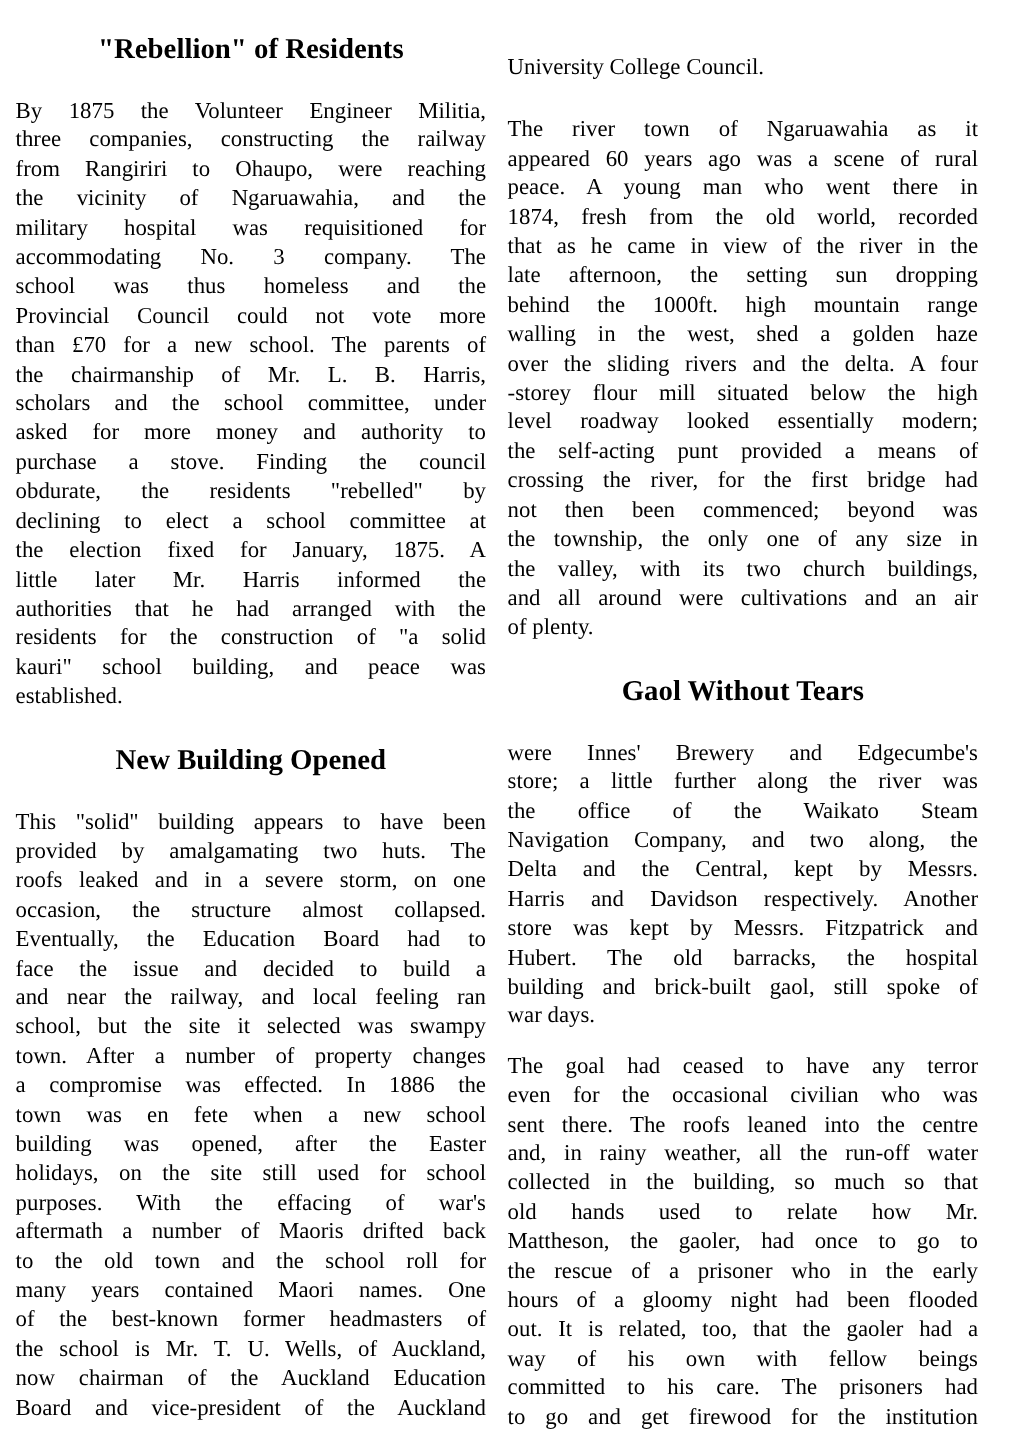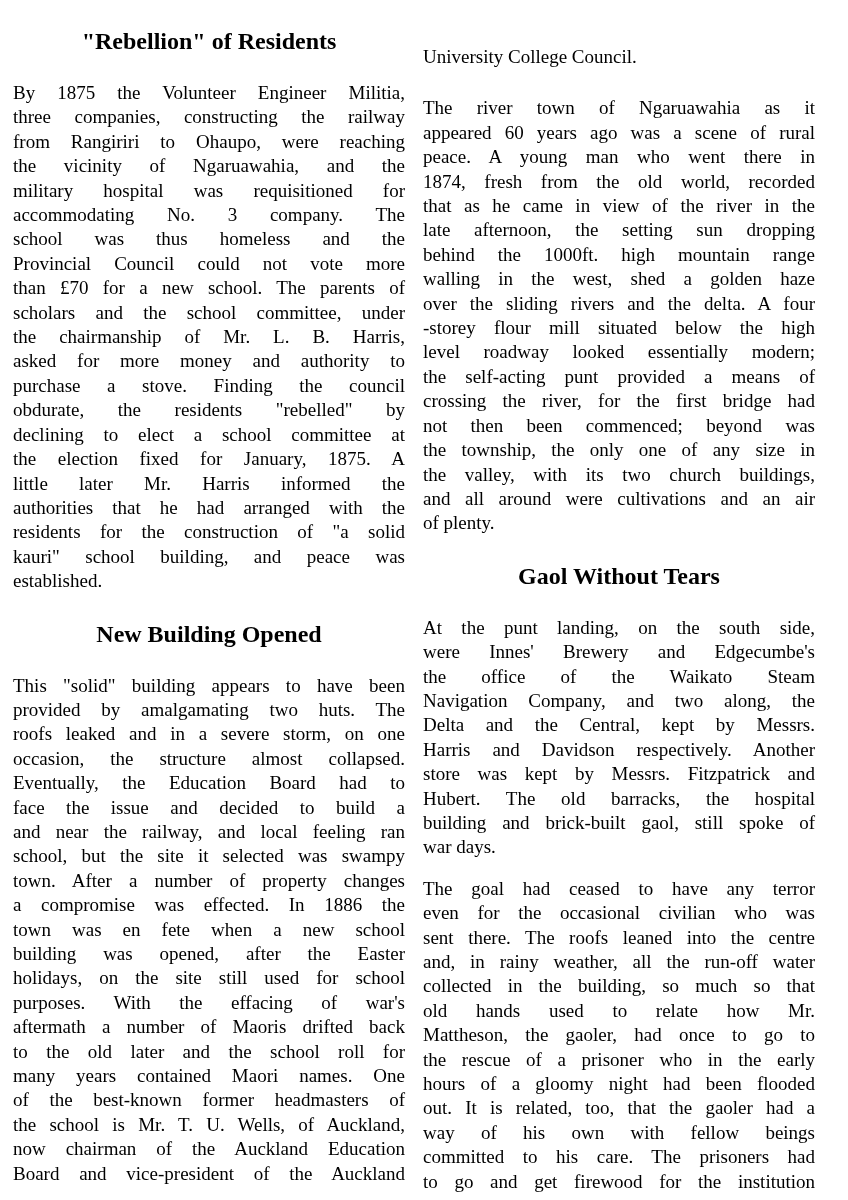--- a/index.html
+++ b/index.html
@@ -46,22 +46,22 @@
     <div class="para">
         <div class="line">By 1875 the Volunteer Engineer Militia,</div>
         <div class="line">three companies, constructing the railway</div>
         <div class="line">from Rangiriri to Ohaupo, were reaching</div>
         <div class="line">the vicinity of Ngaruawahia, and the</div>
         <div class="line">military hospital was requisitioned for</div>
         <div class="line">accommodating No. 3 company. The</div>
         <div class="line">school was thus homeless and the</div>
         <div class="line">Provincial Council could not vote more</div>
         <div class="line">than £70 for a new school. The parents of</div>
+        <div class="line">the chairmanship of Mr. L. B. Harris,</div>
         <div class="line">scholars and the school committee, under</div>
-        <div class="line">the chairmanship of Mr. L. B. Harris,</div>
         <div class="line">asked for more money and authority to</div>
         <div class="line">purchase a stove. Finding the council</div>
         <div class="line">obdurate, the residents "rebelled" by</div>
         <div class="line">declining to elect a school committee at</div>
         <div class="line">the election fixed for January, 1875. A</div>
         <div class="line">little later Mr. Harris informed the</div>
         <div class="line">authorities that he had arranged with the</div>
         <div class="line">residents for the construction of "a solid</div>
         <div class="line">kauri" school building, and peace was</div>
         <div class="line">established.</div>
@@ -76,21 +76,21 @@
         <div class="line">face the issue and decided to build a</div>
         <div class="line">and near the railway, and local feeling ran</div>
         <div class="line">school, but the site it selected was swampy</div>
         <div class="line">town. After a number of property changes</div>
         <div class="line">a compromise was effected. In 1886 the</div>
         <div class="line">town was en fete when a new school</div>
         <div class="line">building was opened, after the Easter</div>
         <div class="line">holidays, on the site still used for school</div>
         <div class="line">purposes. With the effacing of war's</div>
         <div class="line">aftermath a number of Maoris drifted back</div>
-        <div class="line">to the old later and the school roll for</div>
+        <div class="line">to the old town and the school roll for</div>
         <div class="line">many years contained Maori names. One</div>
         <div class="line">of the best-known former headmasters of</div>
         <div class="line">the school is Mr. T. U. Wells, of Auckland,</div>
         <div class="line">now chairman of the Auckland Education</div>
         <div class="line">Board and vice-president of the Auckland</div>
       </div>
   </div>
 
   <div class="col">
     <div class="para">
@@ -111,22 +111,22 @@
         <div class="line">the self-acting punt provided a means of</div>
         <div class="line">crossing the river, for the first bridge had</div>
         <div class="line">not then been commenced; beyond was</div>
         <div class="line">the township, the only one of any size in</div>
         <div class="line">the valley, with its two church buildings,</div>
         <div class="line">and all around were cultivations and an air</div>
         <div class="line">of plenty.</div>
       </div>
     <h2 class="heading">Gaol Without Tears</h2>
     <div class="para flush">
-        <div class="line">At the punt landing, on the south side,</div>
         <div class="line">were Innes' Brewery and Edgecumbe's</div>
+        <div class="line">store; a little further along the river was</div>
         <div class="line">the office of the Waikato Steam</div>
         <div class="line">Navigation Company, and two along, the</div>
         <div class="line">Delta and the Central, kept by Messrs.</div>
         <div class="line">Harris and Davidson respectively. Another</div>
         <div class="line">store was kept by Messrs. Fitzpatrick and</div>
         <div class="line">Hubert. The old barracks, the hospital</div>
         <div class="line">building and brick-built gaol, still spoke of</div>
         <div class="line">war days.</div>
       </div>
     <div class="para cont">

